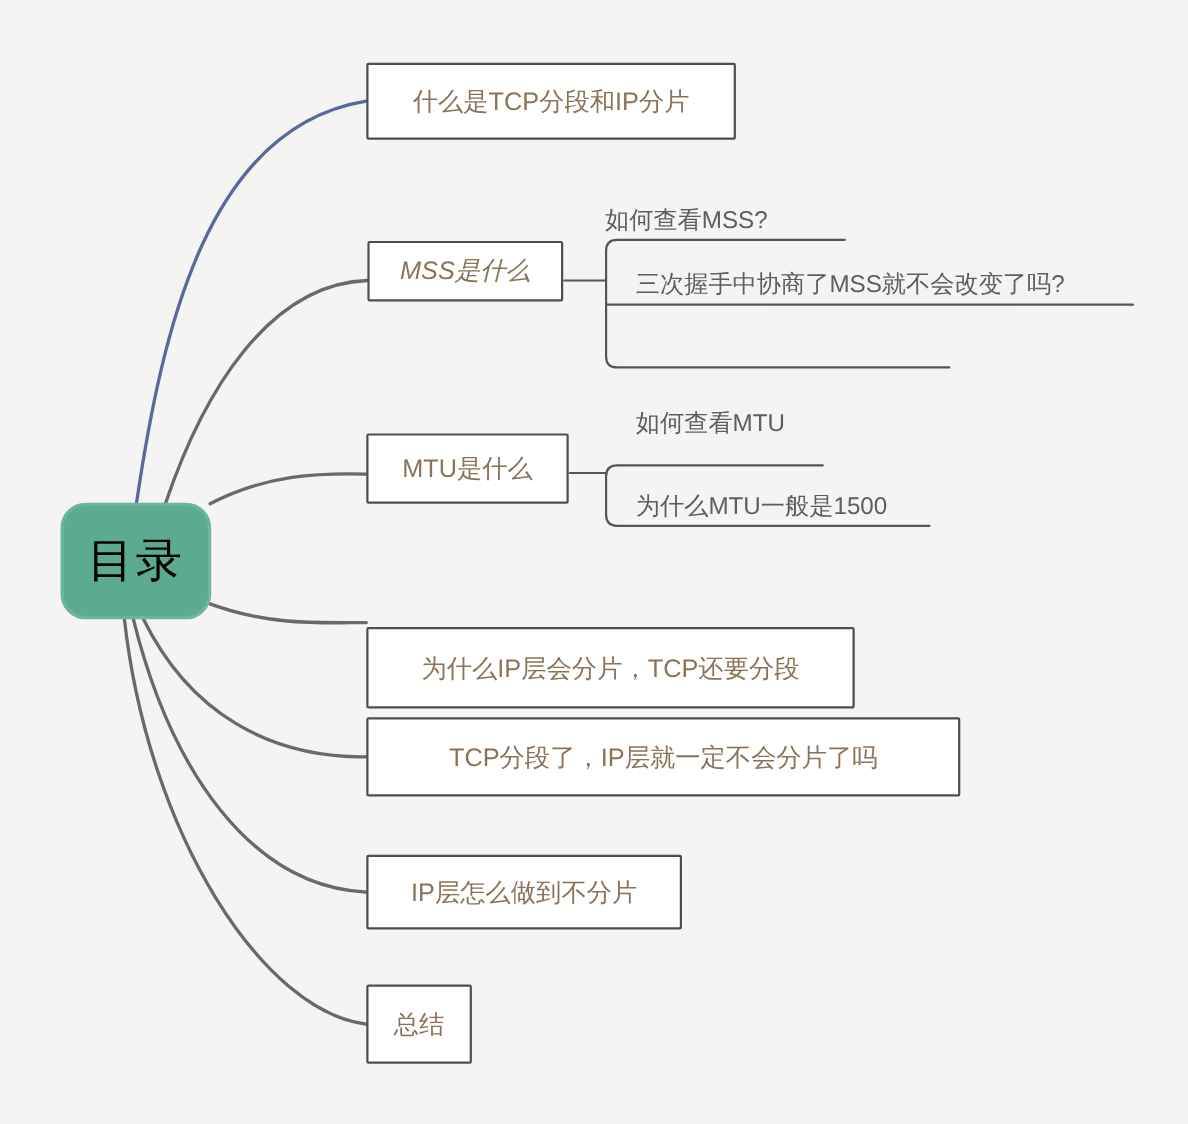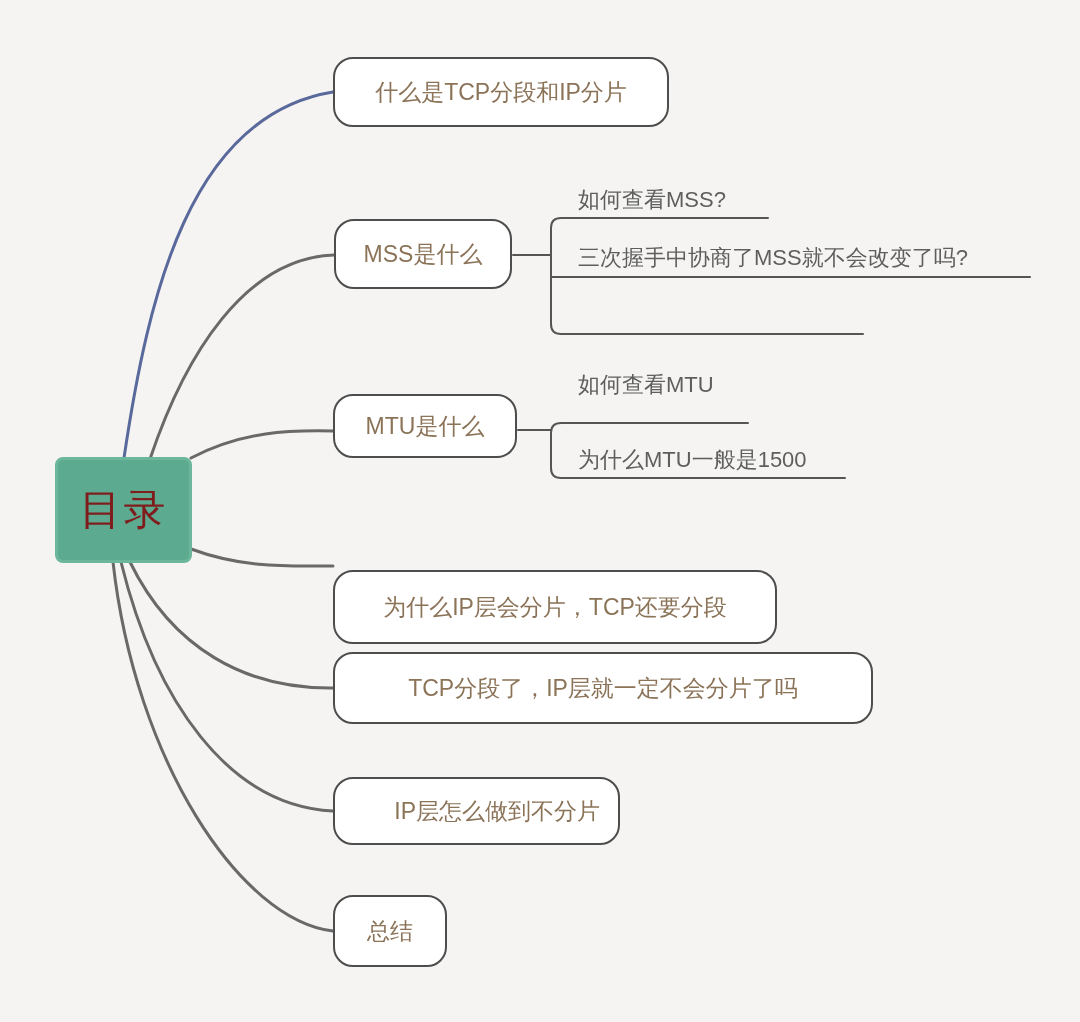--- a/index.html
+++ b/index.html
@@ -33,51 +33,51 @@
     stroke-width: 2;
     stroke-linecap: round;
   }
   .node {
     position: absolute;
     display: flex;
     align-items: center;
     justify-content: center;
     background: #FFFFFF;
     border: 2px solid #4D4D4D;
-    border-radius: 20px;
+    border-radius: 2px;
     color: #8B7358;
     font-size: 23px;
     white-space: nowrap;
     padding: 0 18px;
   }
   .node.root {
     background: #5CAB90;
     border: 3px solid #6CB79B;
-    border-radius: 8px;
-    color: #7f1d1d;
+    border-radius: 23px;
+    color: #000000;
     font-size: 42px;
     letter-spacing: 2px;
   }
   .child-label {
     position: absolute;
     color: #5E5E5E;
     font-size: 22px;
     white-space: nowrap;
   }
   
   .root   { left: 55px;  top: 457px; width: 137px; height: 106px; }
   .n0 { left: 333px; top: 57px;  width: 336px; height: 70px; }
-  .n1 { left: 334px; top: 219px; width: 178px; height: 70px; }
+  .n1 { left: 334px; top: 219px; width: 178px; height: 55px; font-style: italic; }
   .n2 { left: 333px; top: 394px; width: 184px; height: 64px; }
   .n3 { left: 333px; top: 528px; width: 444px; height: 74px; margin-top: 42px; }
   .n4 { left: 333px; top: 652px; width: 540px; height: 72px; }
-  .n5 { left: 333px; top: 777px; width: 287px; height: 68px; justify-content: flex-end; }
-  .n6 { left: 333px; top: 895px; width: 114px;  height: 72px; }
+  .n5 { left: 333px; top: 777px; width: 287px; height: 68px; }
+  .n6 { left: 333px; top: 895px; width: 96px;  height: 72px; }
   
-  .c-mss-0 { left: 578px; top: 185px; }
+  .c-mss-0 { left: 550px; top: 185px; }
   .c-mss-1 { left: 578px; top: 243px; }
   .c-mss-2 { left: 578px; top: 300px; }
   .c-mtu-0 { left: 578px; top: 370px; }
   .c-mtu-1 { left: 578px; top: 445px; }
 </style>
 </head>
 <body>
 
 <div class="canvas">
 

